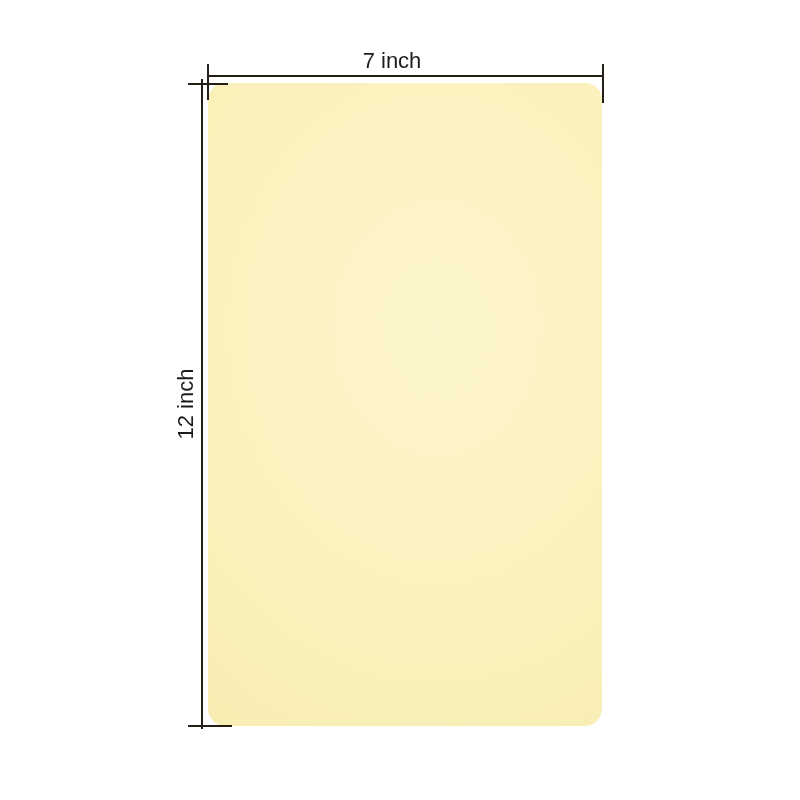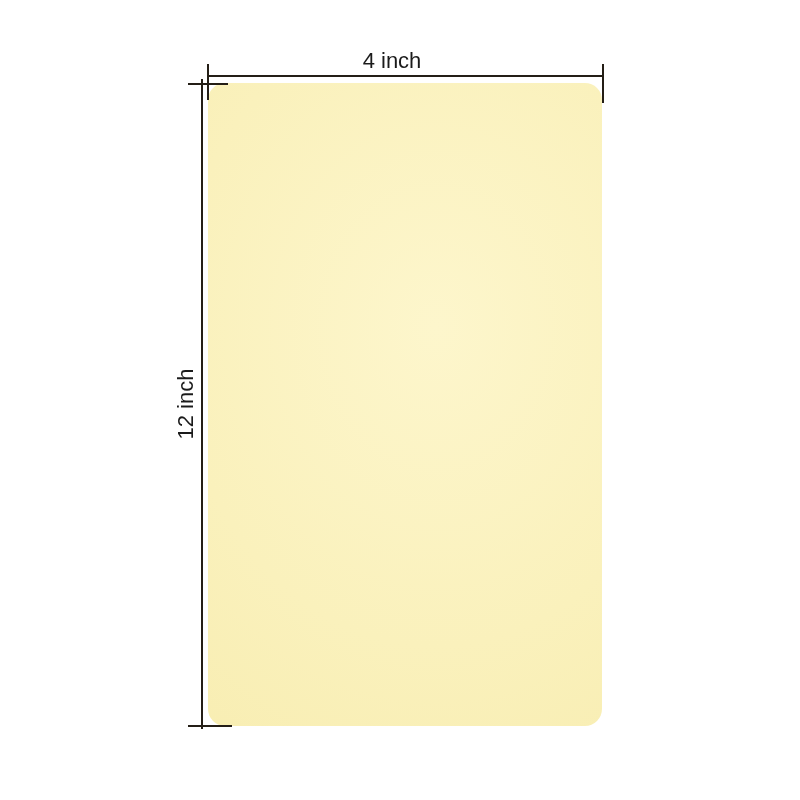--- a/index.html
+++ b/index.html
@@ -72,17 +72,17 @@
       <path d="M603,64 L603,103"></path>
     </g>
 
     <g>
       <path d="M202,79 L202,729"></path>
       <path d="M188,84 L228,84"></path>
       <path d="M188,726 L232,726"></path>
     </g>
   </svg>
 
-  <div class="dim-label width">4 inch</div>
+  <div class="dim-label width">7 inch</div>
 
   <div class="dim-label height">12 inch</div>
 
 </div>
 
 </body></html>

